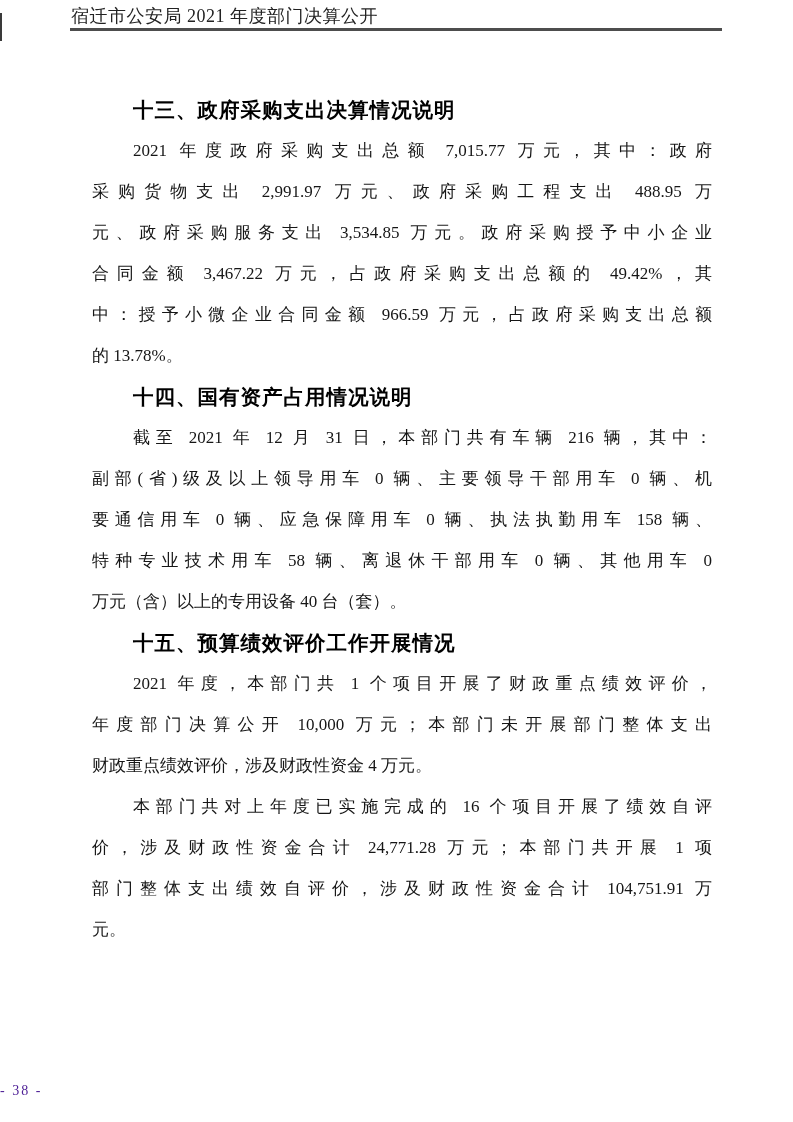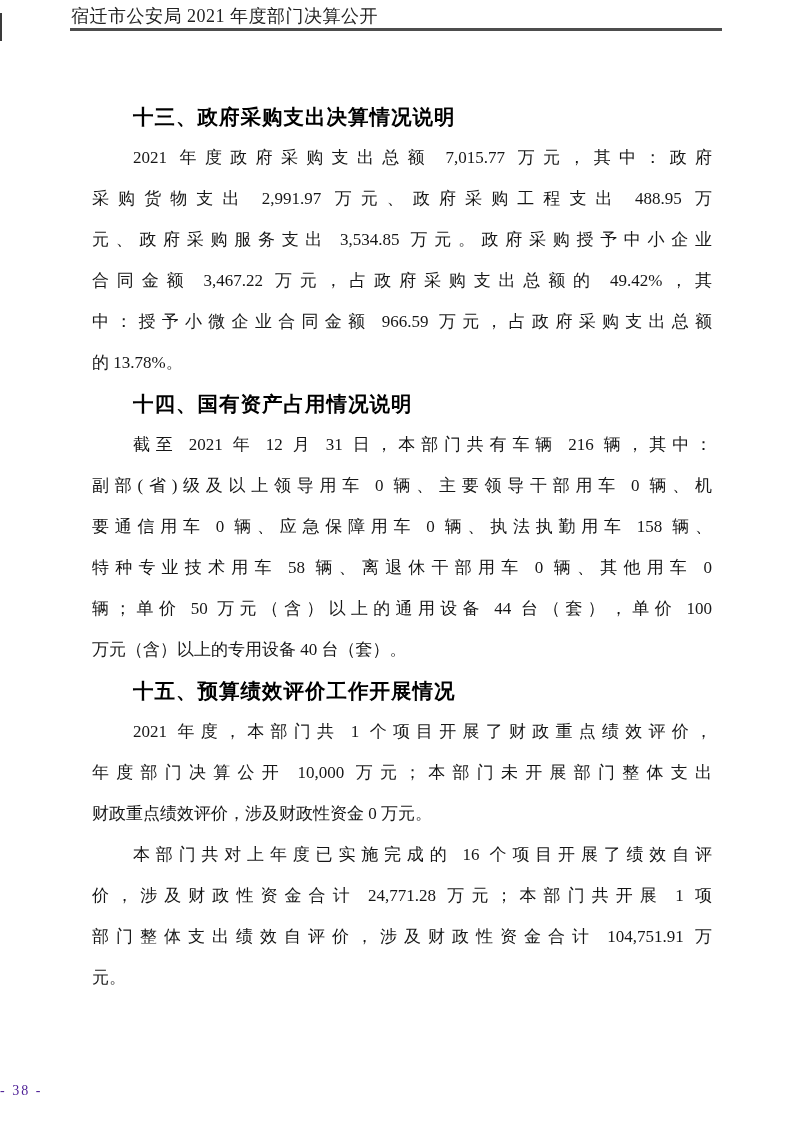--- a/index.html
+++ b/index.html
@@ -30,21 +30,21 @@
   }
   
   .edge-mark {
     position:absolute; left:0; top:13px;
     width:2px; height:28px;
     background:#3a3a3a;
   }
   
   .content {
     position:absolute;
-    left:92px; top:96px;
+    left:92px; top:89px;
     width:620px;
   }
   .line {
     height:41px; line-height:41px;
     font-size:17px;
     white-space:nowrap;
     color:#161616;
   }
   .line.justify {
     white-space:normal;
@@ -91,26 +91,25 @@
       <div class="line justify">采购货物支出 2,991.97 万元、政府采购工程支出 488.95 万</div>
       <div class="line justify">元、政府采购服务支出 3,534.85 万元。政府采购授予中小企业</div>
       <div class="line justify">合同金额 3,467.22 万元，占政府采购支出总额的 49.42%，其</div>
       <div class="line justify">中：授予小微企业合同金额 966.59 万元，占政府采购支出总额</div>
       <div class="line lastline">的 13.78%。</div>
       <div class="sec-heading">十四、国有资产占用情况说明</div>
       <div class="line justify indent">截至 2021 年 12 月 31 日，本部门共有车辆 216 辆，其中：</div>
       <div class="line justify">副部(省)级及以上领导用车 0 辆、主要领导干部用车 0 辆、机</div>
       <div class="line justify">要通信用车 0 辆、应急保障用车 0 辆、执法执勤用车 158 辆、</div>
       <div class="line justify">特种专业技术用车 58 辆、离退休干部用车 0 辆、其他用车 0</div>
-      <div class="line justify">辆；单价 50 万元（含）以上的通用设备 44 台（套），单价 100</div>
       <div class="line lastline">万元（含）以上的专用设备 40 台（套）。</div>
       <div class="sec-heading">十五、预算绩效评价工作开展情况</div>
       <div class="line justify indent">2021 年度，本部门共 1 个项目开展了财政重点绩效评价，</div>
       <div class="line justify">年度部门决算公开 10,000 万元；本部门未开展部门整体支出</div>
-      <div class="line lastline">财政重点绩效评价，涉及财政性资金 0 万元。</div>
+      <div class="line lastline">财政重点绩效评价，涉及财政性资金 4 万元。</div>
       <div class="line justify indent">本部门共对上年度已实施完成的 16 个项目开展了绩效自评</div>
       <div class="line justify">价，涉及财政性资金合计 24,771.28 万元；本部门共开展 1 项</div>
       <div class="line justify">部门整体支出绩效自评价，涉及财政性资金合计 104,751.91 万</div>
       <div class="line lastline">元。</div>
     </div>
 
   <div class="footer">- 38 -</div>
 </div>
 
 </body></html>

